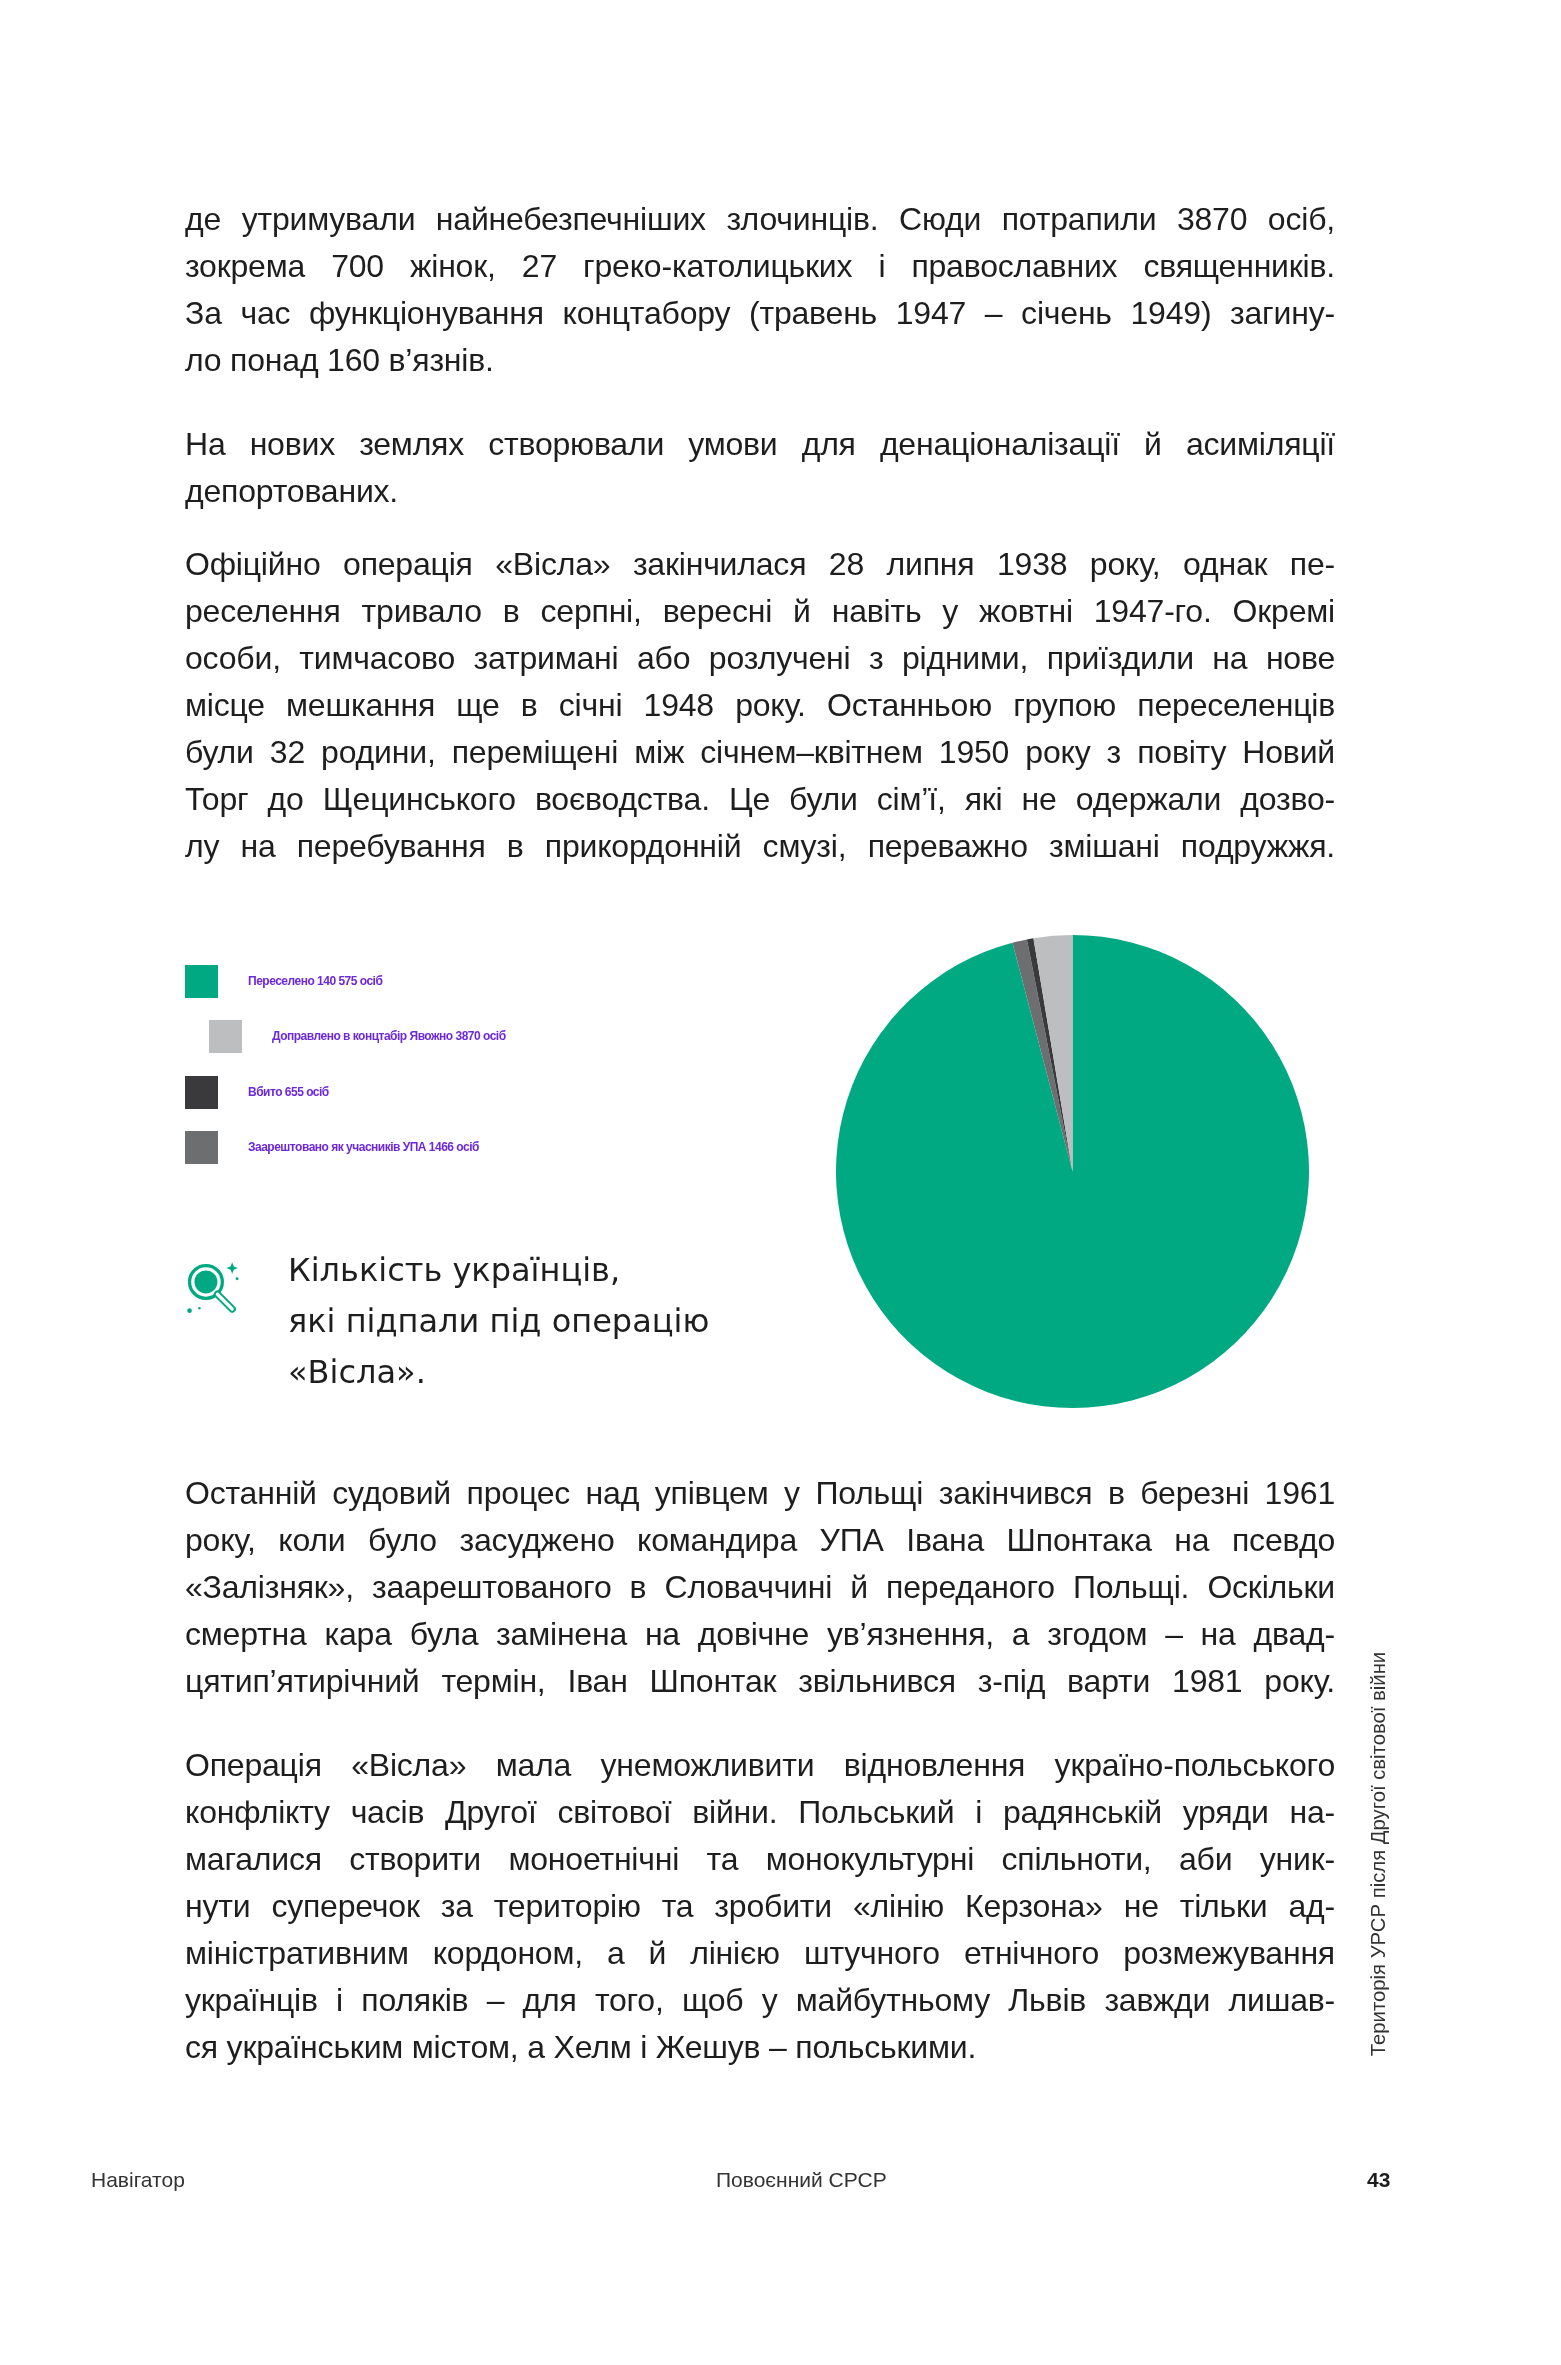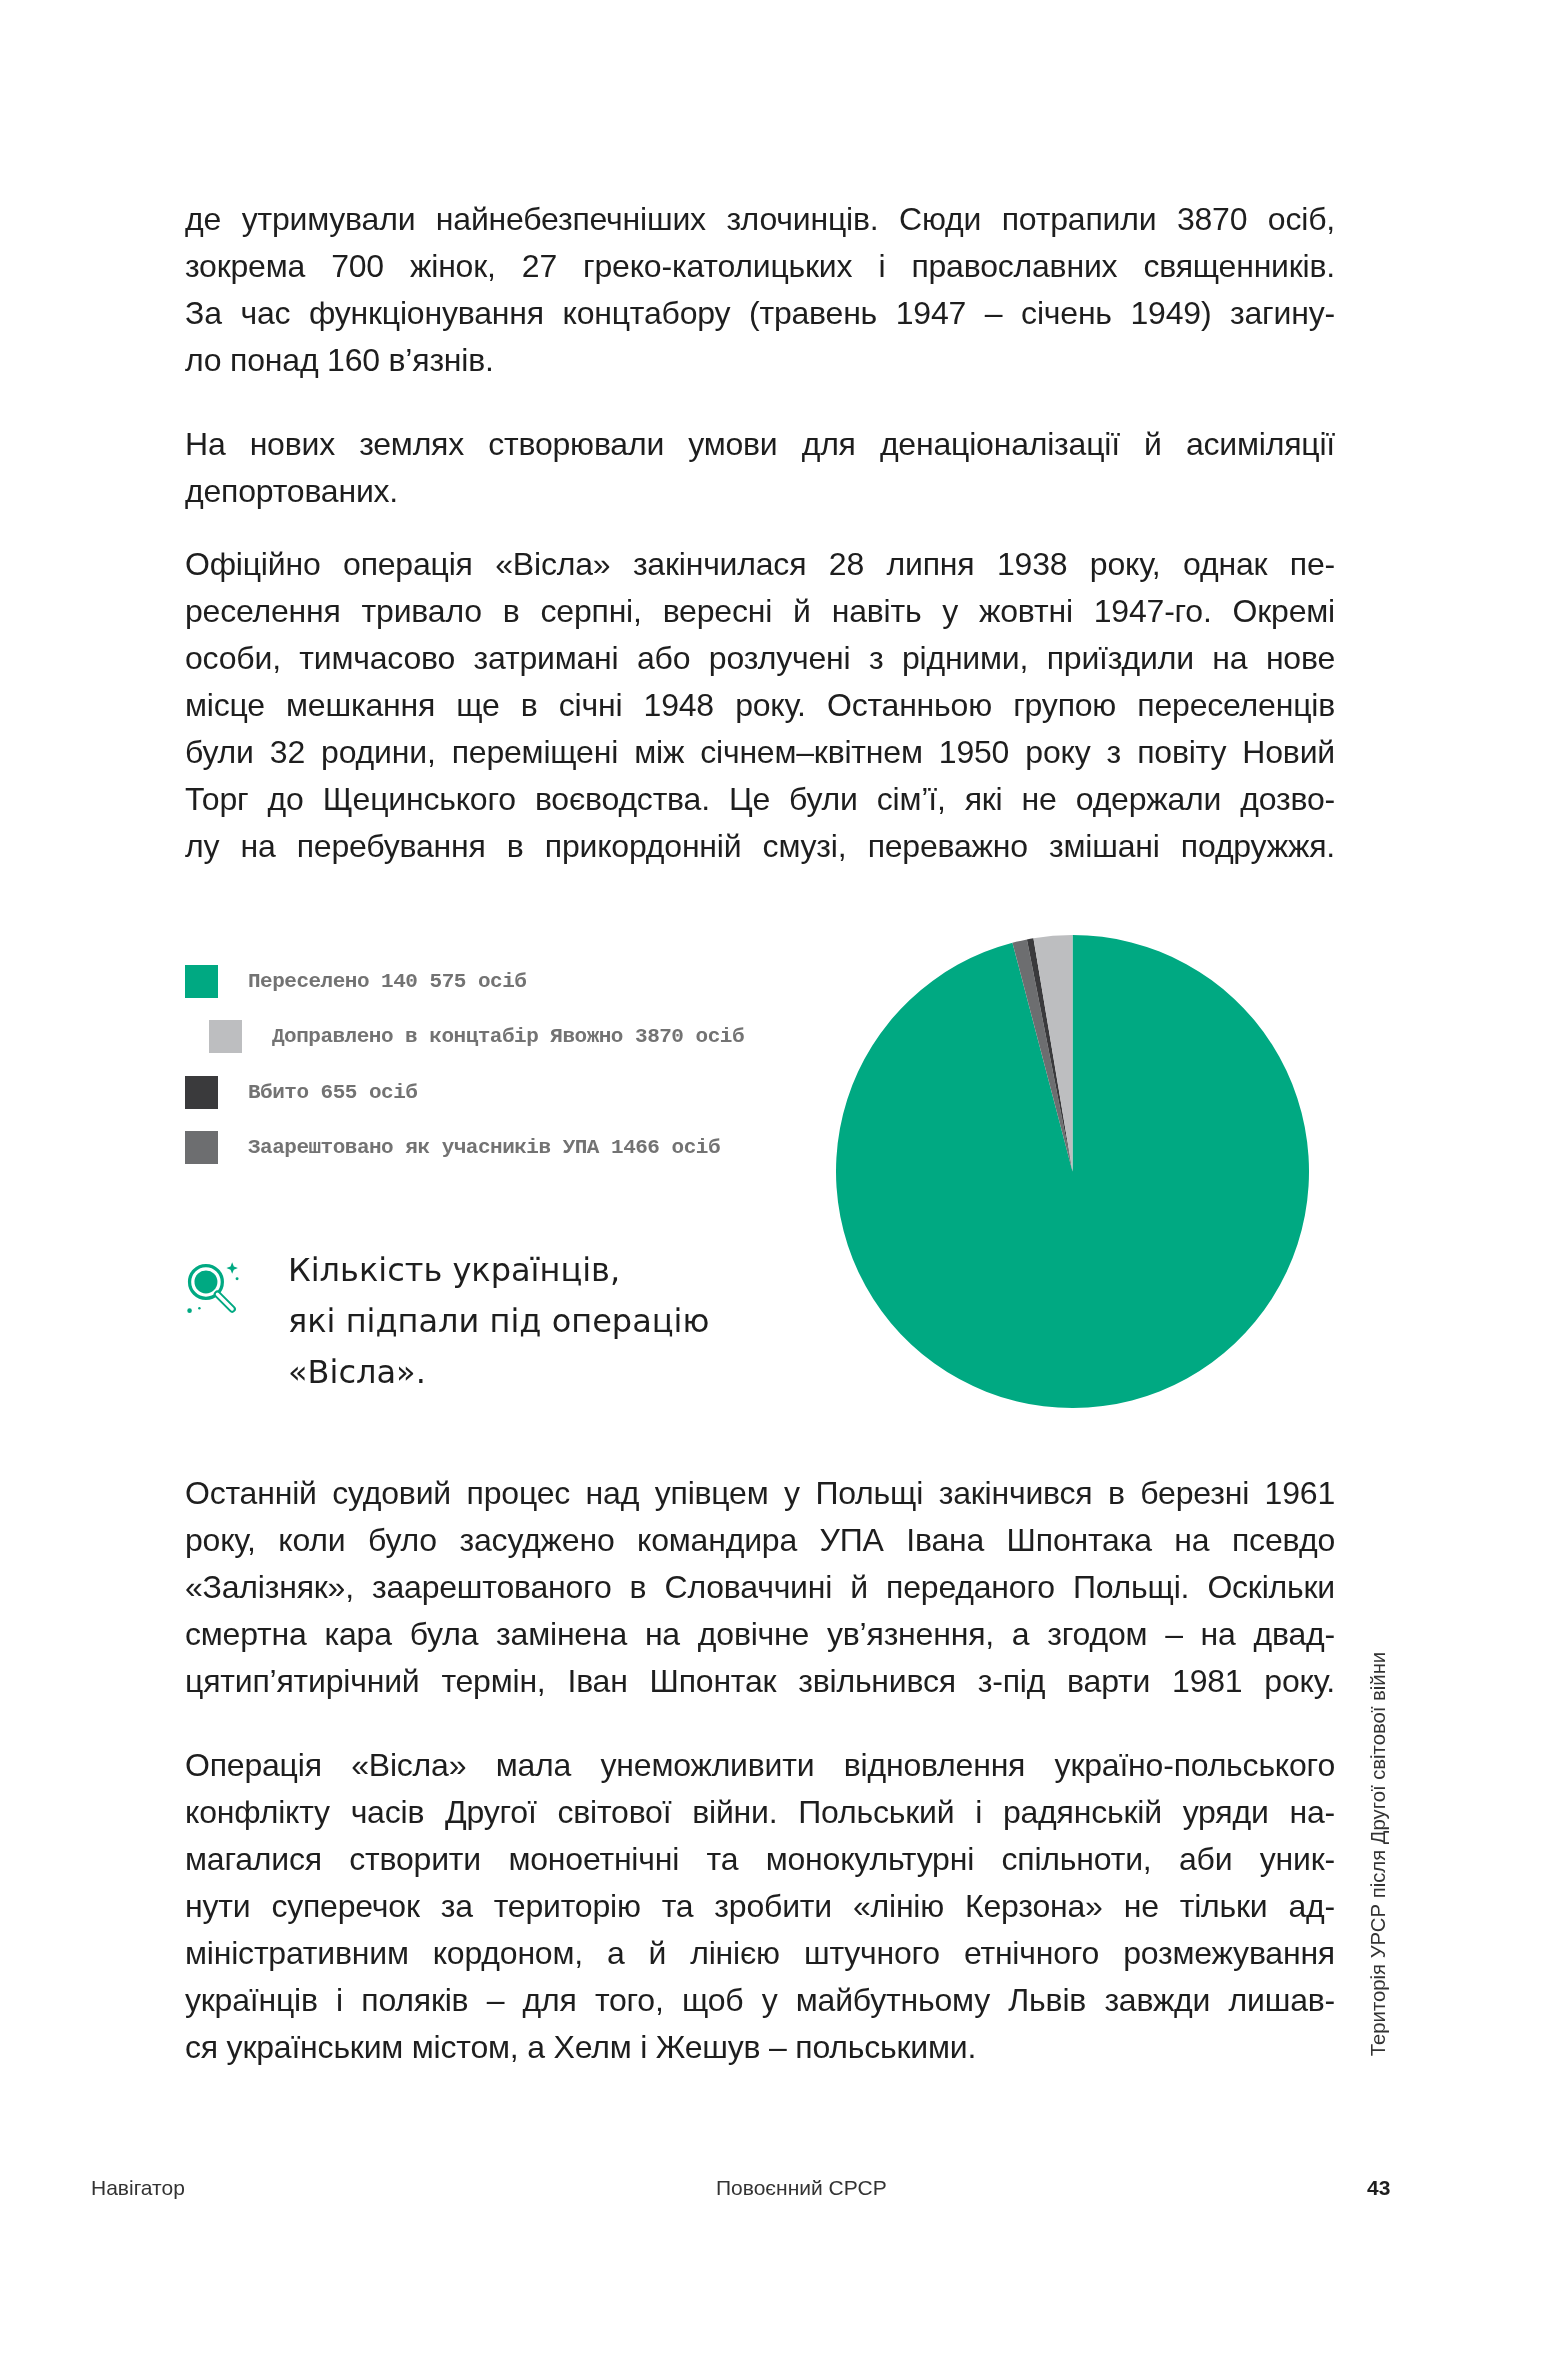--- a/index.html
+++ b/index.html
@@ -11,38 +11,38 @@
     text-align: justify; letter-spacing: -0.2px;
     hyphens: manual;
   }
   .para .ln { display: block; text-align: justify; text-align-last: justify; white-space: nowrap; }
   .para .ln.last { text-align-last: left; }
   .legend { position: absolute; left: 185px; top: 965px; }
   .legend-item { position: absolute; left: 0; width: 732px; height: 33px; }
   .swatch { position: absolute; left: 0; top: 0; width: 33px; height: 33px; }
   .legend-label {
     position: absolute; left: 63px; top: 0; line-height: 33px;
-    font-family: Liberation Mono, monospace; font-weight: bold;
-    font-size: 21px; letter-spacing: -0.5px; color: #737373; white-space: nowrap;
+    font-family: Liberation Sans, sans-serif; font-weight: bold;
+    font-size: 12px; letter-spacing: -0.5px; color: #6d28d9; white-space: nowrap;
   }
   .pie { position: absolute; left: 836px; top: 935px; width: 473px; height: 473px; }
   .caption-icon { position: absolute; left: 183px; top: 1259px; width: 59px; height: 59px; }
   .caption {
     position: absolute; left: 288px; top: 1245px;
     font-family: "DejaVu Sans", sans-serif; font-size: 32px; line-height: 51px; color: #1e1e1e;
   }
   .caption .ln { display: block; white-space: nowrap; }
   .side-text {
     position: absolute; left: 1378px; top: 1854px;
     transform: translate(-50%, -50%) rotate(-90deg);
     font-family: "Liberation Sans", sans-serif; font-size: 20.3px; color: #333333; white-space: nowrap;
   }
   .footer-left, .footer-center, .footer-right {
     position: absolute; top: 2166px;
-    font-family: "Liberation Sans", sans-serif; font-size: 21px; line-height: 28px; color: #333333; white-space: nowrap; margin-top: 8px;
+    font-family: "Liberation Sans", sans-serif; font-size: 21px; line-height: 28px; color: #333333; white-space: nowrap;
   }
   .footer-left { left: 91px; }
   .footer-center { left: 716px; }
   .footer-right { left: 1367px; font-weight: bold; color: #1e1e1e; }
 </style>
 </head>
 <body>
 
 <div class="para" style="top:196px;">
   <span class="ln">де утримували найнебезпечніших злочинців. Сюди потрапили 3870 осіб,</span>

